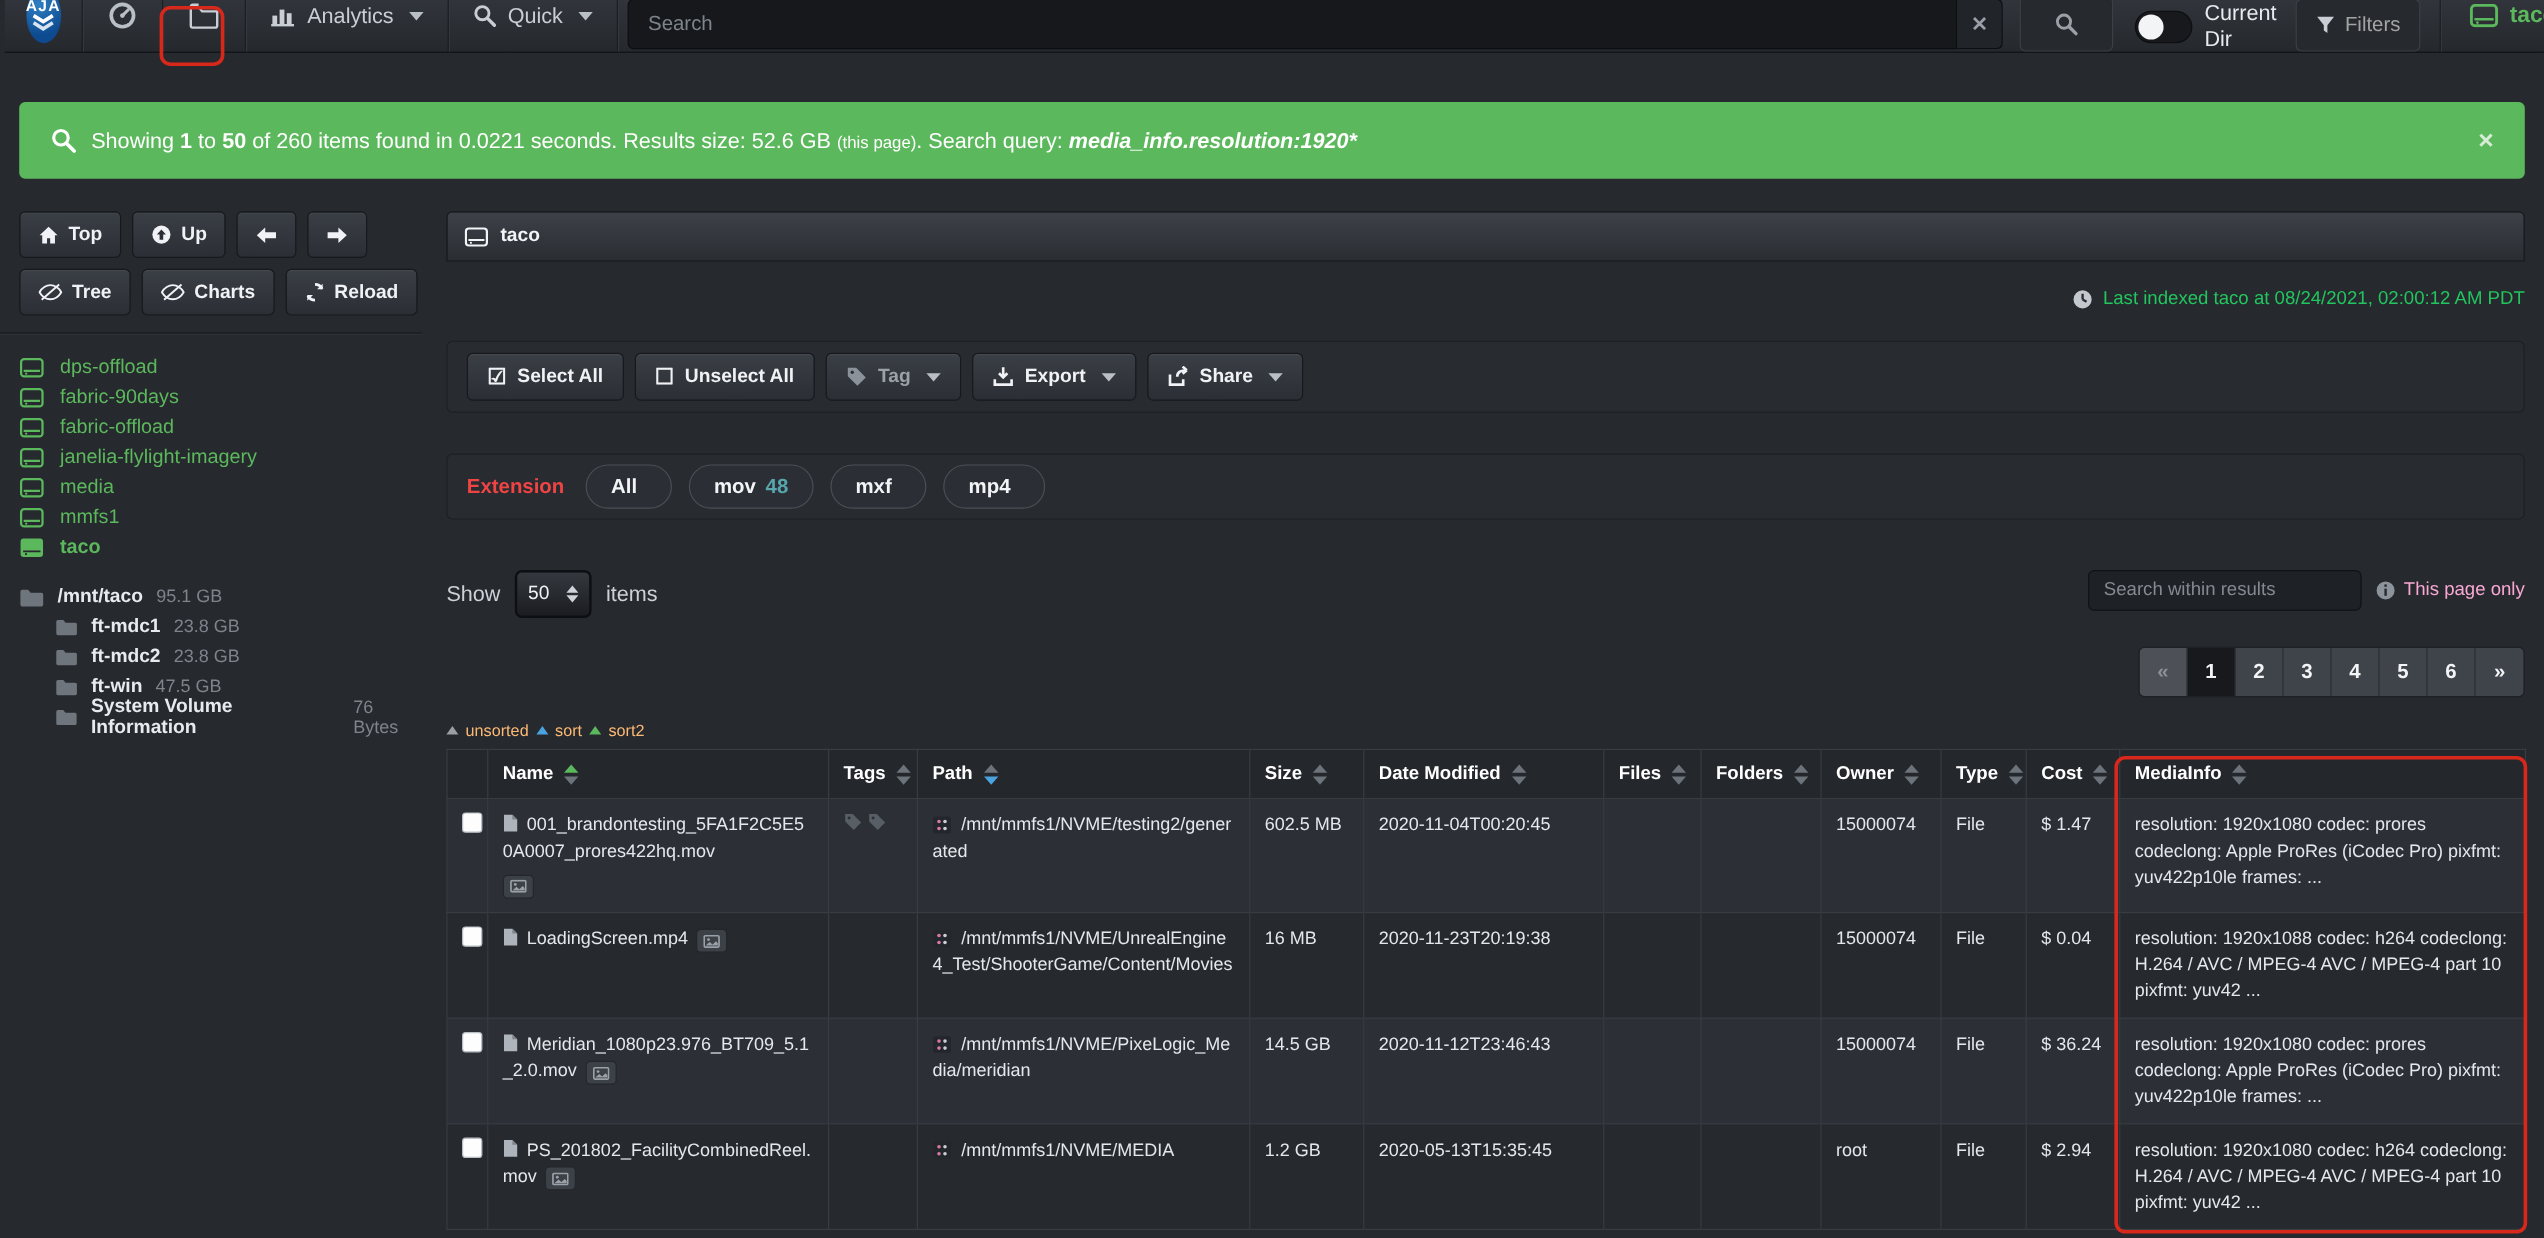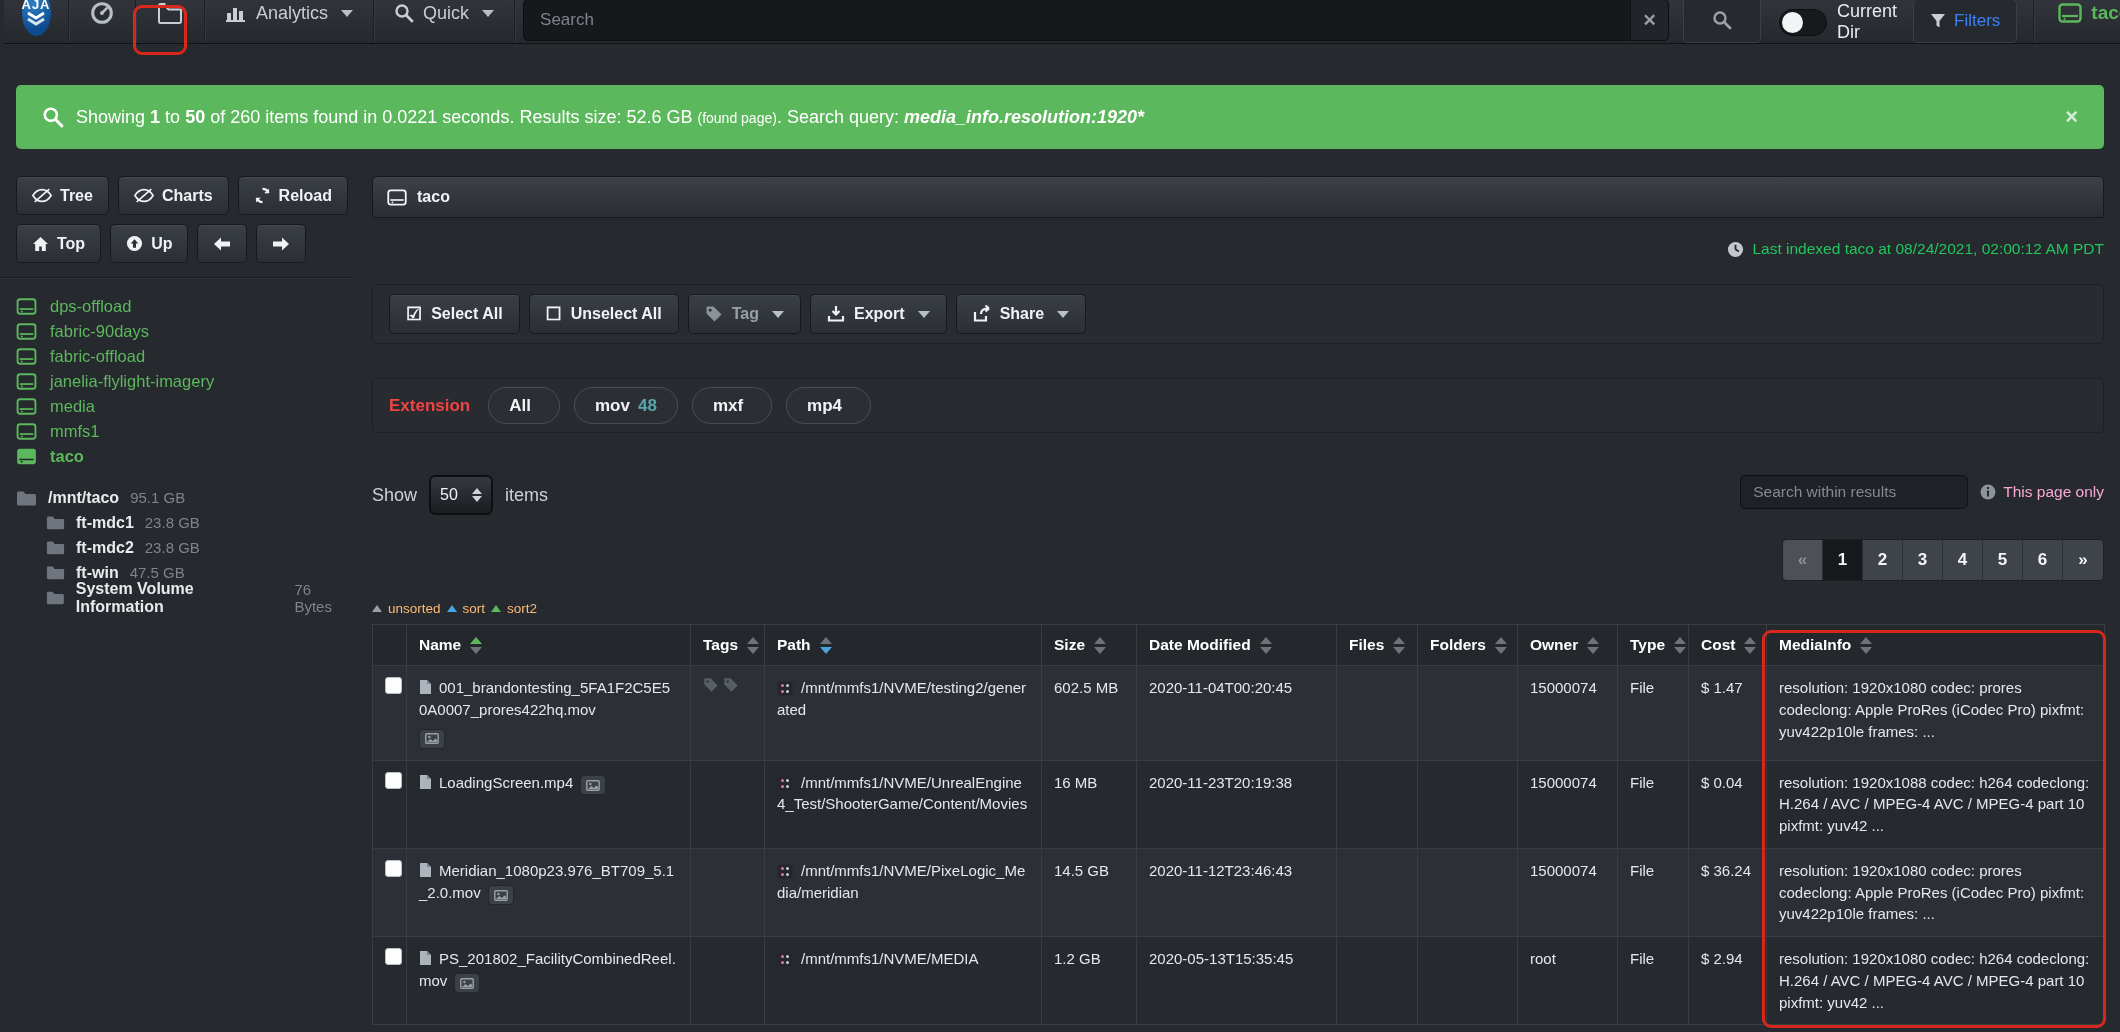--- a/index.html
+++ b/index.html
@@ -32,21 +32,21 @@
     border:1px solid #3b3f46; border-radius:5px; display:flex; align-items:center;
     justify-content:center; cursor:pointer; }
   .toggle-group { display:flex; align-items:center; gap:10px; margin-left:18px; }
   .toggle { width:48px; height:27px; border-radius:14px; background:#17191d;
     border:1px solid #0c0e11; position:relative; cursor:pointer; flex:none; }
   .toggle .knob { position:absolute; left:2px; top:2px; width:21px; height:21px;
     border-radius:50%; background:#f2f4f6; }
   .toggle-label { color:#e7eaee; font-size:18px; }
   .filters-btn { margin-left:16px; height:44px; padding:0 16px; background:#26292e;
     border:1px solid #3b3f46; border-radius:5px; display:flex; align-items:center; gap:8px;
-    color:#3b82f6; font-size:17px; cursor:pointer; }
+    color:#a3a3a3; font-size:17px; cursor:pointer; }
   .index-select { display:flex; align-items:center; gap:9px; padding:0 24px; height:60px; cursor:pointer; }
   .index-select .lbl { color:#5cb85c; font-size:19px; font-weight:700; }
 
   
   .banner { position:absolute; left:16px; top:85px; width:2088px; height:64px;
     background:#5cb85c; border-radius:5px; display:flex; align-items:center;
     padding:0 26px; color:#fff; font-size:18px; }
   .banner b { font-weight:700; }
   .banner .small { font-size:14px; }
   .banner .query { font-weight:700; font-style:italic; }
@@ -243,27 +243,52 @@
   </div>
 
 </div>
 
 <div class="banner">
   <svg width="22" height="22" viewBox="0 0 20 20" style="margin-right:12px;">
     <circle cx="8" cy="8" r="5.5" fill="none" stroke="#ffffff" stroke-width="2.4"></circle>
     <line x1="12.5" y1="12.5" x2="18" y2="18" stroke="#ffffff" stroke-width="2.8" stroke-linecap="round"></line>
   </svg>
   <span>
-    <span>Showing</span>&nbsp;<b>1</b>&nbsp;<span>to</span>&nbsp;<b>50</b>&nbsp;<span>of 260 items found in 0.0221 seconds. Results size: 52.6 GB</span>&nbsp;<span class="small">(found page)</span><span>. Search query:</span>&nbsp;<span class="query">media_info.resolution:1920*</span>
+    <span>Showing</span>&nbsp;<b>1</b>&nbsp;<span>to</span>&nbsp;<b>50</b>&nbsp;<span>of 260 items found in 0.0221 seconds. Results size: 52.6 GB</span>&nbsp;<span class="small">(this page)</span><span>. Search query:</span>&nbsp;<span class="query">media_info.resolution:1920*</span>
   </span>
   <span class="banner-close">×</span>
 </div>
 
 <div class="sidebar">
   <div class="side-btns">
+    <div class="btn-row">
+      <div class="btn">
+        <svg width="17" height="16" viewBox="0 0 17 16">
+          <path d="M8.5 1 L16 8 h-2.2 v7 h-4 v-4.5 h-2.6 V15 h-4 V8 H1 z" fill="#f0f2f5"></path>
+        </svg>
+        <span>Top</span>
+      </div>
+      <div class="btn">
+        <svg width="17" height="17" viewBox="0 0 18 18">
+          <circle cx="9" cy="9" r="8" fill="#f0f2f5"></circle>
+          <path d="M9 4.5 L13 9 h-2.4 v4.5 h-3.2 V9 H5 z" fill="#2b2f35"></path>
+        </svg>
+        <span>Up</span>
+      </div>
+      <div class="btn">
+        <svg width="18" height="14" viewBox="0 0 18 14">
+          <path d="M8 0.5 L1 7 l7 6.5 v-4 h9 v-5 H8 z" fill="#f0f2f5"></path>
+        </svg>
+      </div>
+      <div class="btn">
+        <svg width="18" height="14" viewBox="0 0 18 14">
+          <path d="M10 0.5 L17 7 l-7 6.5 v-4 H1 v-5 h9 z" fill="#f0f2f5"></path>
+        </svg>
+      </div>
+    </div>
     <div class="btn-row">
       <div class="btn">
         <svg width="20" height="15" viewBox="0 0 22 16">
           <path d="M1 8 C4 3 8 1.5 11 1.5 C14 1.5 18 3 21 8 C18 13 14 14.5 11 14.5 C8 14.5 4 13 1 8 z" fill="none" stroke="#f0f2f5" stroke-width="1.8"></path>
           <line x1="3" y1="15" x2="19" y2="1" stroke="#f0f2f5" stroke-width="1.8"></line>
         </svg>
         <span>Tree</span>
       </div>
       <div class="btn">
         <svg width="20" height="15" viewBox="0 0 22 16">
@@ -273,45 +298,20 @@
         <span>Charts</span>
       </div>
       <div class="btn">
         <svg width="17" height="17" viewBox="0 0 18 18">
           <path d="M9 2 a7 7 0 0 1 6.3 4" fill="none" stroke="#f0f2f5" stroke-width="2.4"></path>
           <path d="M9 16 a7 7 0 0 1 -6.3 -4" fill="none" stroke="#f0f2f5" stroke-width="2.4"></path>
           <path d="M15.8 1.5 v5 h-5 z" fill="#f0f2f5"></path>
           <path d="M2.2 16.5 v-5 h5 z" fill="#f0f2f5"></path>
         </svg>
         <span>Reload</span>
-      </div>
-    </div>
-    <div class="btn-row">
-      <div class="btn">
-        <svg width="17" height="16" viewBox="0 0 17 16">
-          <path d="M8.5 1 L16 8 h-2.2 v7 h-4 v-4.5 h-2.6 V15 h-4 V8 H1 z" fill="#f0f2f5"></path>
-        </svg>
-        <span>Top</span>
-      </div>
-      <div class="btn">
-        <svg width="17" height="17" viewBox="0 0 18 18">
-          <circle cx="9" cy="9" r="8" fill="#f0f2f5"></circle>
-          <path d="M9 4.5 L13 9 h-2.4 v4.5 h-3.2 V9 H5 z" fill="#2b2f35"></path>
-        </svg>
-        <span>Up</span>
-      </div>
-      <div class="btn">
-        <svg width="18" height="14" viewBox="0 0 18 14">
-          <path d="M8 0.5 L1 7 l7 6.5 v-4 h9 v-5 H8 z" fill="#f0f2f5"></path>
-        </svg>
-      </div>
-      <div class="btn">
-        <svg width="18" height="14" viewBox="0 0 18 14">
-          <path d="M10 0.5 L17 7 l-7 6.5 v-4 H1 v-5 h9 z" fill="#f0f2f5"></path>
-        </svg>
       </div>
     </div>
   </div>
   <div class="side-divider"></div>
 
   <div class="drive-list">
     <div class="drive-item">
       <svg width="21" height="17" viewBox="0 0 24 20">
           <rect x="1.5" y="1.5" width="21" height="17" rx="3" fill="none" stroke="#5cb85c" stroke-width="2.2"></rect>
           <line x1="4" y1="13" x2="20" y2="13" stroke="#5cb85c" stroke-width="2"></line>

